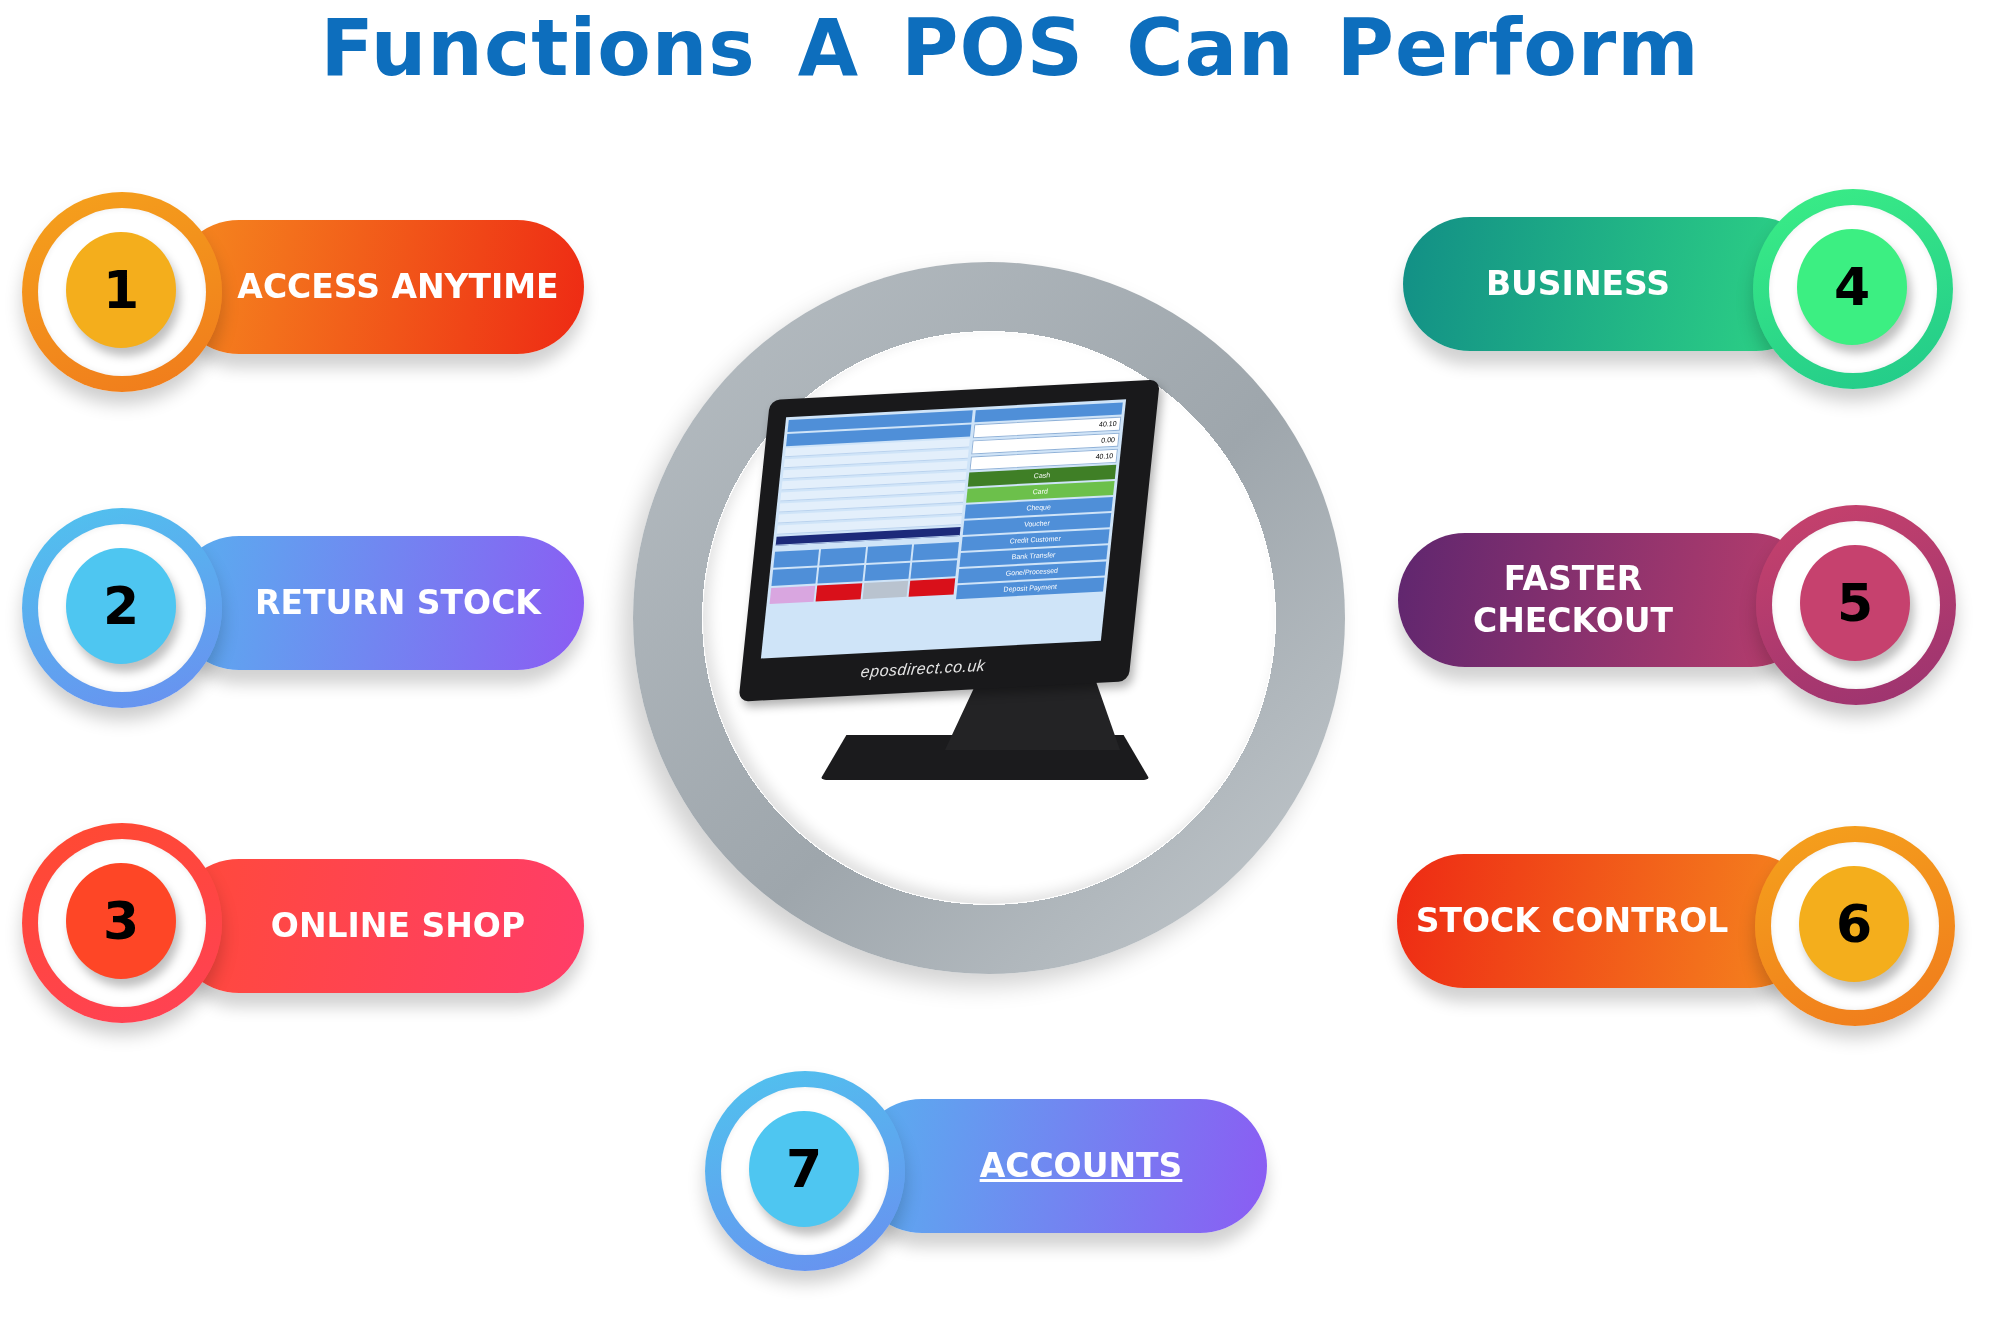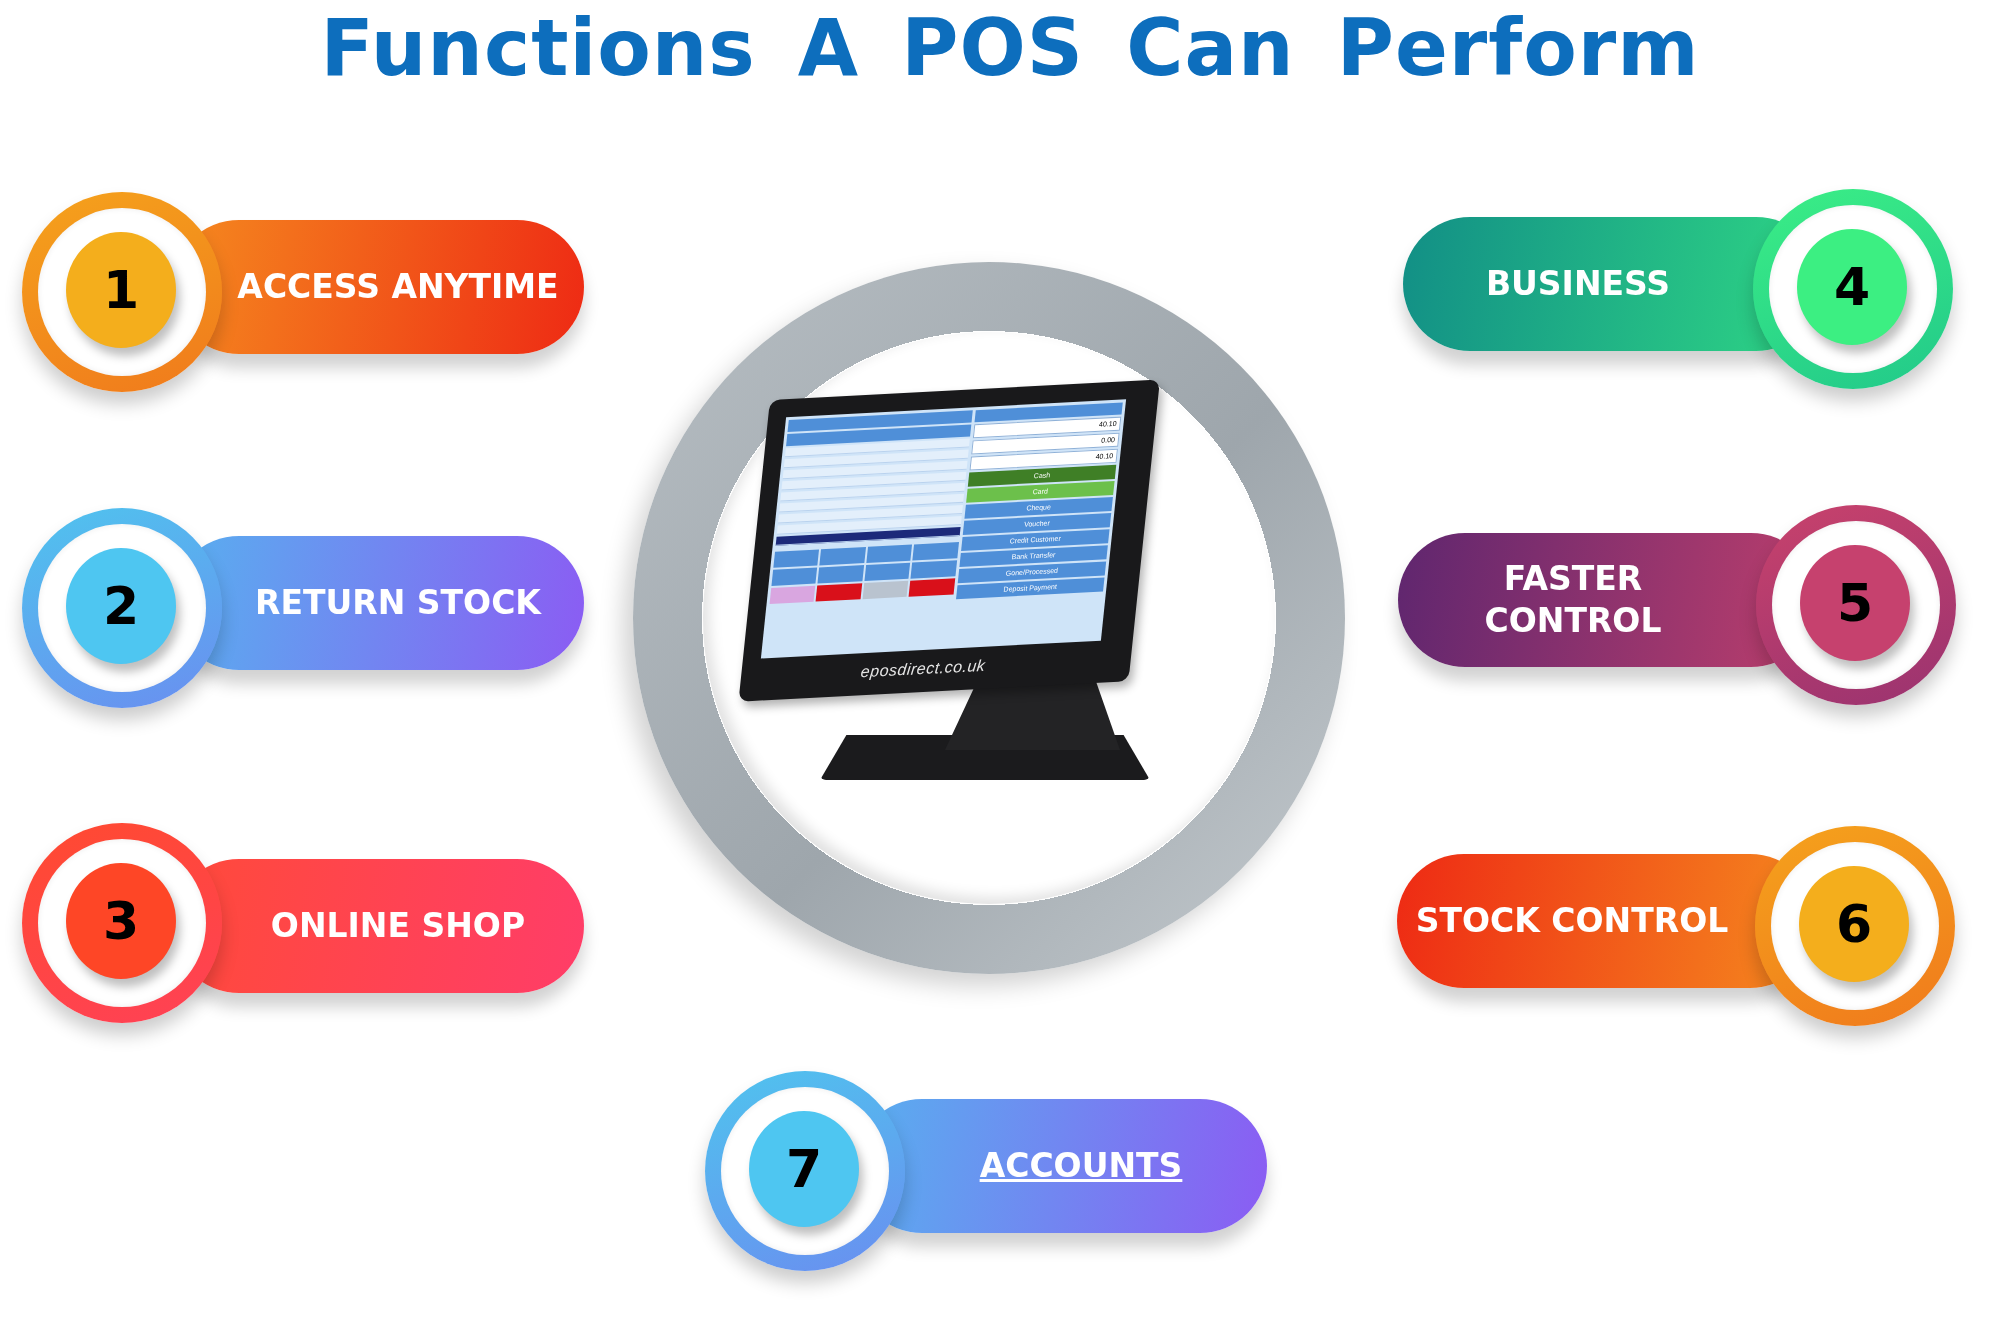--- a/index.html
+++ b/index.html
@@ -153,21 +153,21 @@
     <span><span>BUSINESS</span><br></span>
   </div>
   <div class="outer" style="left:358px; top:0; background:linear-gradient(160deg,#3bee86,#22c98a);">
     <div class="white"></div>
     <div class="num" style="background:#3cef82;">4</div>
   </div>
 </div>
 
 <div class="item" style="left:1398px; top:505px;">
   <div class="bar" style="left:0; top:28px; width:420px; padding-right:70px; box-sizing:border-box; background:linear-gradient(100deg,#5f266f,#bd3f6c);">
-    <span><span>FASTER</span><br><span>CONTROL</span></span>
+    <span><span>FASTER</span><br><span>CHECKOUT</span></span>
   </div>
   <div class="outer" style="left:358px; top:0; background:linear-gradient(160deg,#c8426c,#9a3370);">
     <div class="white"></div>
     <div class="num" style="background:#c6416e;">5</div>
   </div>
 </div>
 
 <div class="item" style="left:1397px; top:826px;">
   <div class="bar" style="left:0; top:28px; width:420px; padding-right:70px; box-sizing:border-box; background:linear-gradient(100deg,#ee2a14,#f58a1f);">
     <span>STOCK CONTROL</span>

